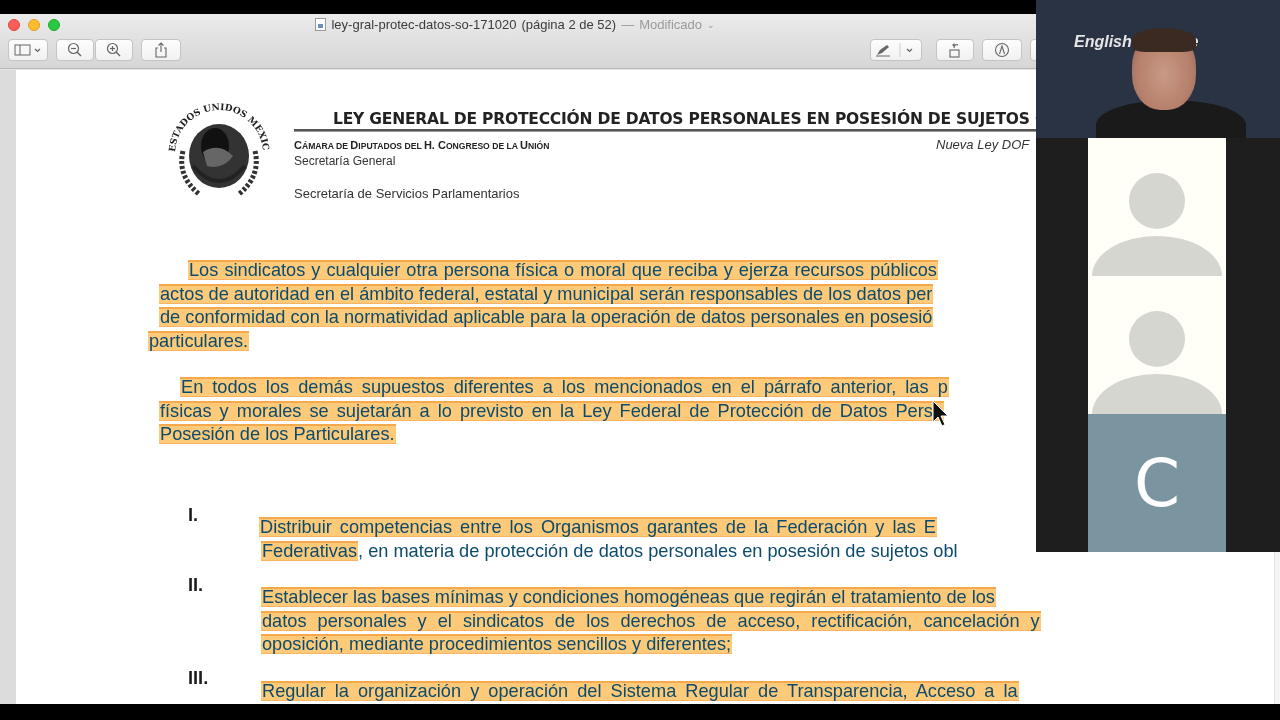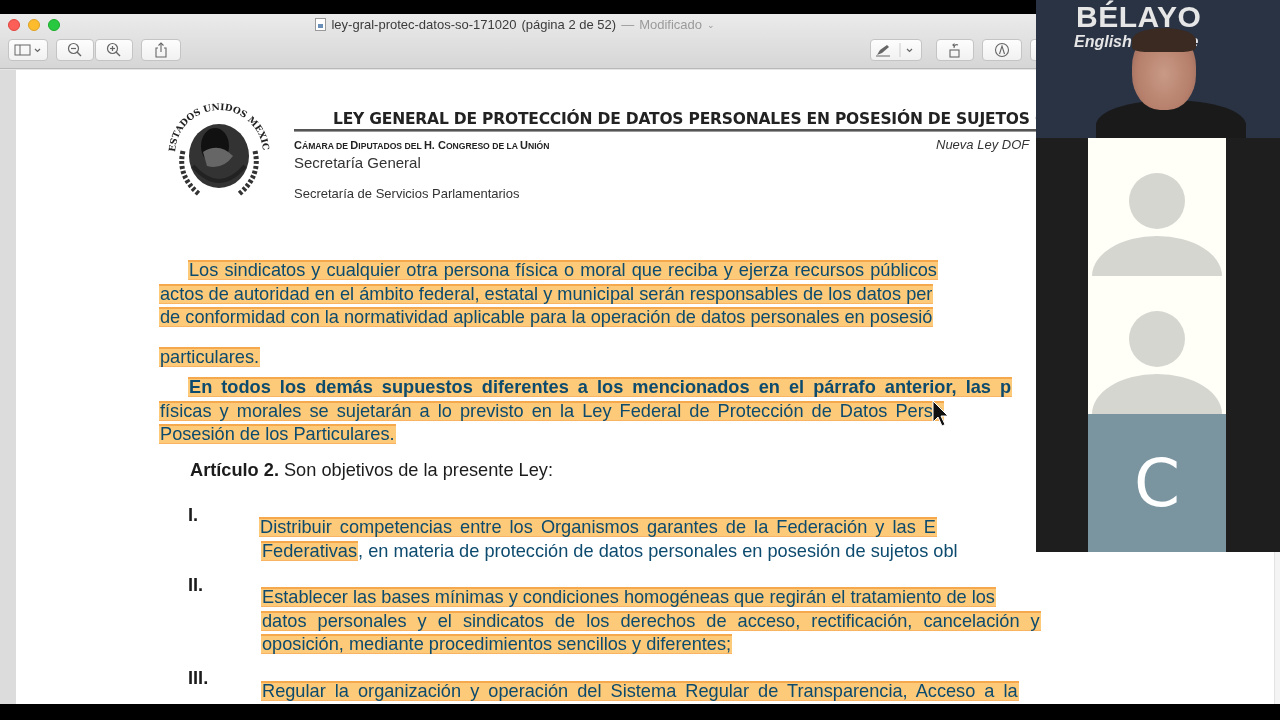--- a/index.html
+++ b/index.html
@@ -24,21 +24,21 @@
   
   .sidegap { position: absolute; left: 0; top: 56px; width: 16px; height: 640px; background: #dcdcdc; }
   .page { position: absolute; left: 16px; top: 56px; width: 1260px; height: 640px; background: #fff; }
   .scrollbar { position: absolute; right: 0; top: 56px; width: 6px; height: 640px; background: #f4f4f4; border-left: 1px solid #e2e2e2; }
 
   .seal { position: absolute; left: 147px; top: 26px; width: 112px; height: 108px; }
   .doc-title { position: absolute; left: 317px; top: 40px; font-size: 15.5px; font-weight: bold; color: #222; white-space: nowrap; font-family: "DejaVu Sans", sans-serif; letter-spacing: -0.2px; }
   .title-rule { position: absolute; left: 278px; top: 59px; width: 760px; height: 3px; border-top: 2px solid #555; border-bottom: 1px solid #999; }
   .camara { position: absolute; left: 278px; top: 69px; font-size: 11px; font-weight: bold; color: #222; white-space: nowrap; }
   .camara small { font-size: 8.6px; }
-  .sec1 { position: absolute; left: 278px; top: 84px; font-size: 15px; color: #333; text-align: center; }
+  .sec1 { position: absolute; left: 278px; top: 84px; font-size: 12px; color: #333; text-align: center; }
   .sec2 { position: absolute; left: 278px; top: 116px; font-size: 13px; color: #333; }
   .nueva { position: absolute; left: 920px; top: 67px; font-size: 13px; font-style: italic; color: #333; white-space: nowrap; }
   .hl { background: #fcca78; box-shadow: 0 2px 0 #f6a94c inset, 0 -1px 0 #f9b463 inset; padding: 0 1px; }
   .line { position: absolute; white-space: nowrap; font-size: 18.2px; color: #0c4a6e; height: 23px; line-height: 23px; }
   .num { position: absolute; font-size: 18.2px; font-weight: bold; color: #1c1c1c; }
   .art { position: absolute; left: 174px; top: 390px; font-size: 18.2px; color: #1c1c1c; white-space: nowrap; }
 
   
   .video-panel { position: absolute; left: 1036px; top: 0; width: 244px; height: 552px; background: #1e1e1e; }
   .speaker { position: absolute; left: 0; top: 0; width: 244px; height: 138px; background: #2a3344; overflow: hidden; }
@@ -147,30 +147,29 @@
       <div class="title-rule"></div>
       <div class="camara"><span>C</span><small>ÁMARA DE </small><span>D</span><small>IPUTADOS DEL </small><span>H. C</span><small>ONGRESO DE LA </small><span>U</span><small>NIÓN</small></div>
       <div class="sec1">Secretaría General</div>
       <div class="sec2">Secretaría de Servicios Parlamentarios</div>
       <div class="nueva">Nueva Ley DOF</div>
 
       <div>
         <div class="line" style="left:172px;top:189px;word-spacing:1px;"><span class="hl">Los sindicatos y cualquier otra persona física o moral que reciba y ejerza recursos públicos</span></div>
         <div class="line" style="left:143px;top:213px;"><span class="hl">actos de autoridad en el ámbito federal, estatal y municipal serán responsables de los datos per</span></div>
         <div class="line" style="left:143px;top:236px;"><span class="hl">de conformidad con la normatividad aplicable para la operación de datos personales en posesió</span></div>
-        <div class="line" style="left:143px;top:260px;margin-top:16px;"><span class="hl">particulares.</span></div>
-      </div>
-
-      <div>
-        <div class="line" style="left:172px;top:306px;word-spacing:4px;font-weight:bold;"><span class="hl">En todos los demás supuestos diferentes a los mencionados en el párrafo anterior, las p</span></div>
+        <div class="line" style="left:132px;top:260px;"><span class="hl">particulares.</span></div>
+      </div>
+
+      <div>
+        <div class="line" style="left:164px;top:306px;word-spacing:4px;"><span class="hl">En todos los demás supuestos diferentes a los mencionados en el párrafo anterior, las p</span></div>
         <div class="line" style="left:143px;top:330px;word-spacing:3px;"><span class="hl">físicas y morales se sujetarán a lo previsto en la Ley Federal de Protección de Datos Perso</span></div>
         <div class="line" style="left:143px;top:353px;"><span class="hl">Posesión de los Particulares.</span></div>
       </div>
 
-      <div class="art"><b>Artículo 2.</b><span> Son objetivos de la presente Ley:</span></div>
 
       <div>
         <div class="num" style="left:172px;top:435px;">I.</div>
         <div class="line" style="left:243px;top:446px;word-spacing:3px;"><span class="hl">Distribuir competencias entre los Organismos garantes de la Federación y las E</span></div>
         <div class="line" style="left:245px;top:470px;"><span class="hl">Federativas</span><span>, en materia de protección de datos personales en posesión de sujetos obl</span></div>
       </div>
 
       <div>
         <div class="num" style="left:172px;top:505px;">II.</div>
         <div class="line" style="left:245px;top:516px;"><span class="hl">Establecer las bases mínimas y condiciones homogéneas que regirán el tratamiento de los</span></div>
@@ -187,21 +186,20 @@
 
     <div class="scrollbar"></div>
   </div>
 
   <svg class="cursor" width="18" height="28" viewBox="0 0 18 28">
     <path d="M1 1 L1 22 L6 17 L10 26 L13 24.5 L9 16 L16 16 Z" fill="#111" stroke="#fff" stroke-width="1"></path>
   </svg>
 
   <div class="video-panel">
     <div class="speaker">
-      <div class="brand">BÉLAYO</div>
       <div class="brand-sub">English Institute</div>
       <div class="shirt"></div>
       <div class="face"></div>
       <div class="hair"></div>
     </div>
     <div class="tile" style="top:138px;height:138px;">
       <div class="head"></div>
       <div class="bodyshape"></div>
     </div>
     <div class="tile" style="top:276px;height:138px;">

